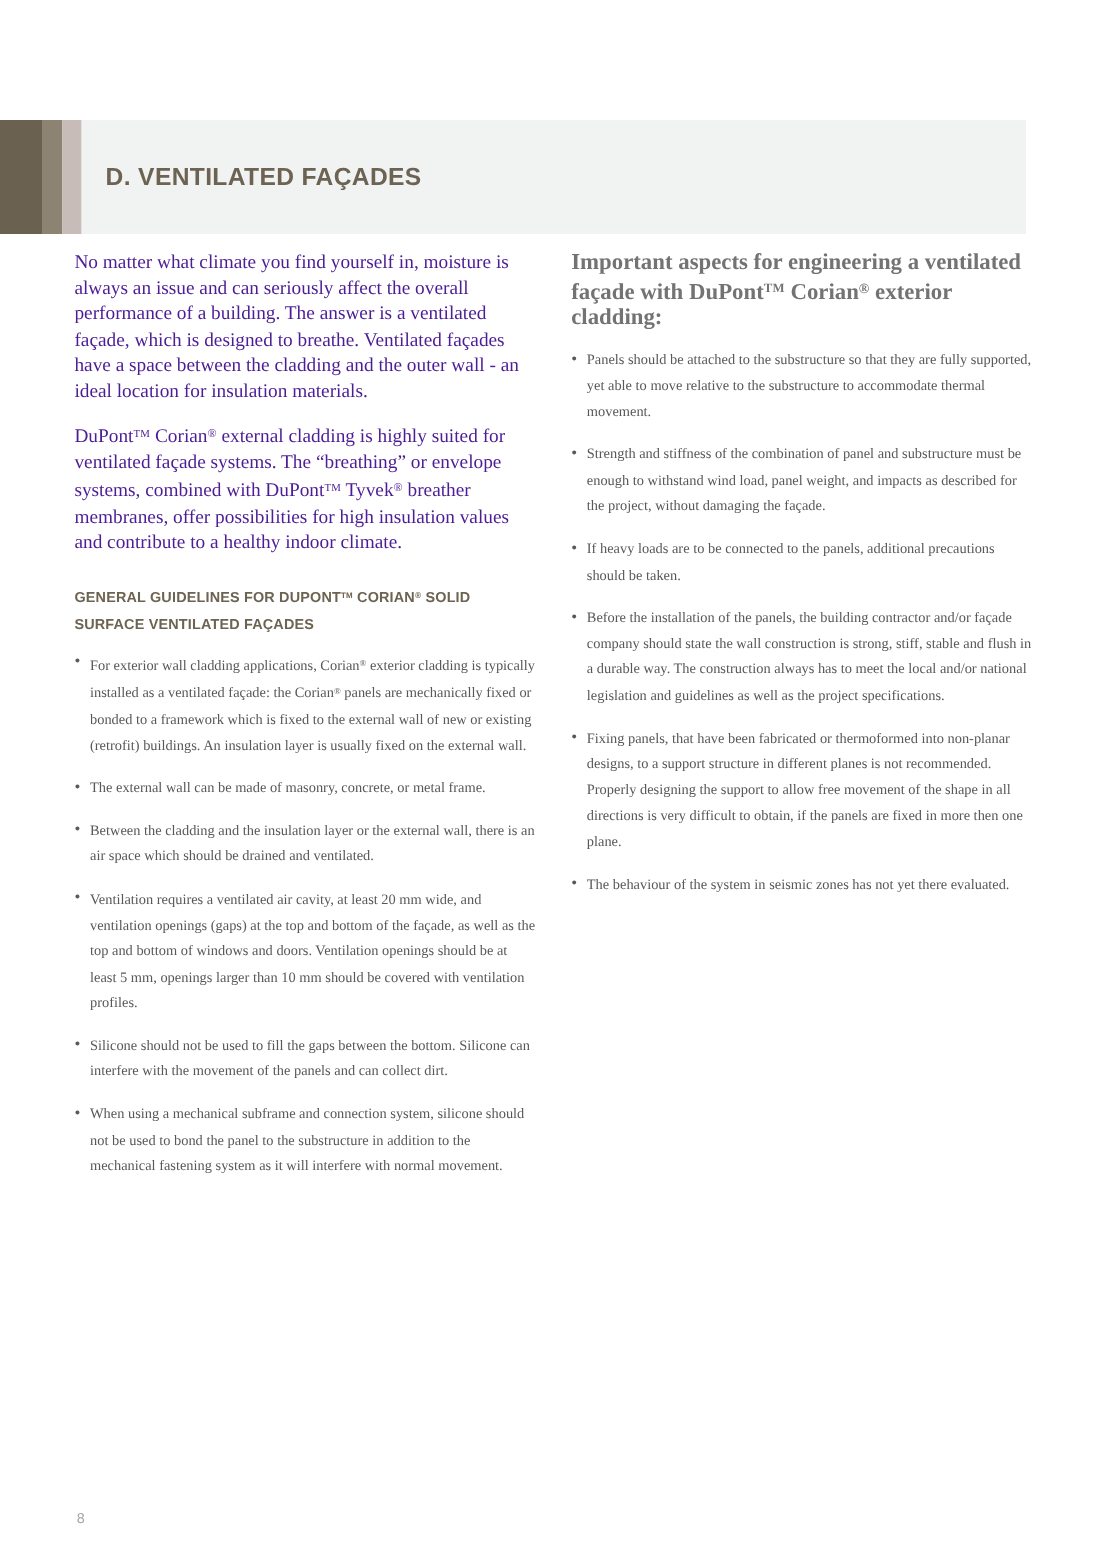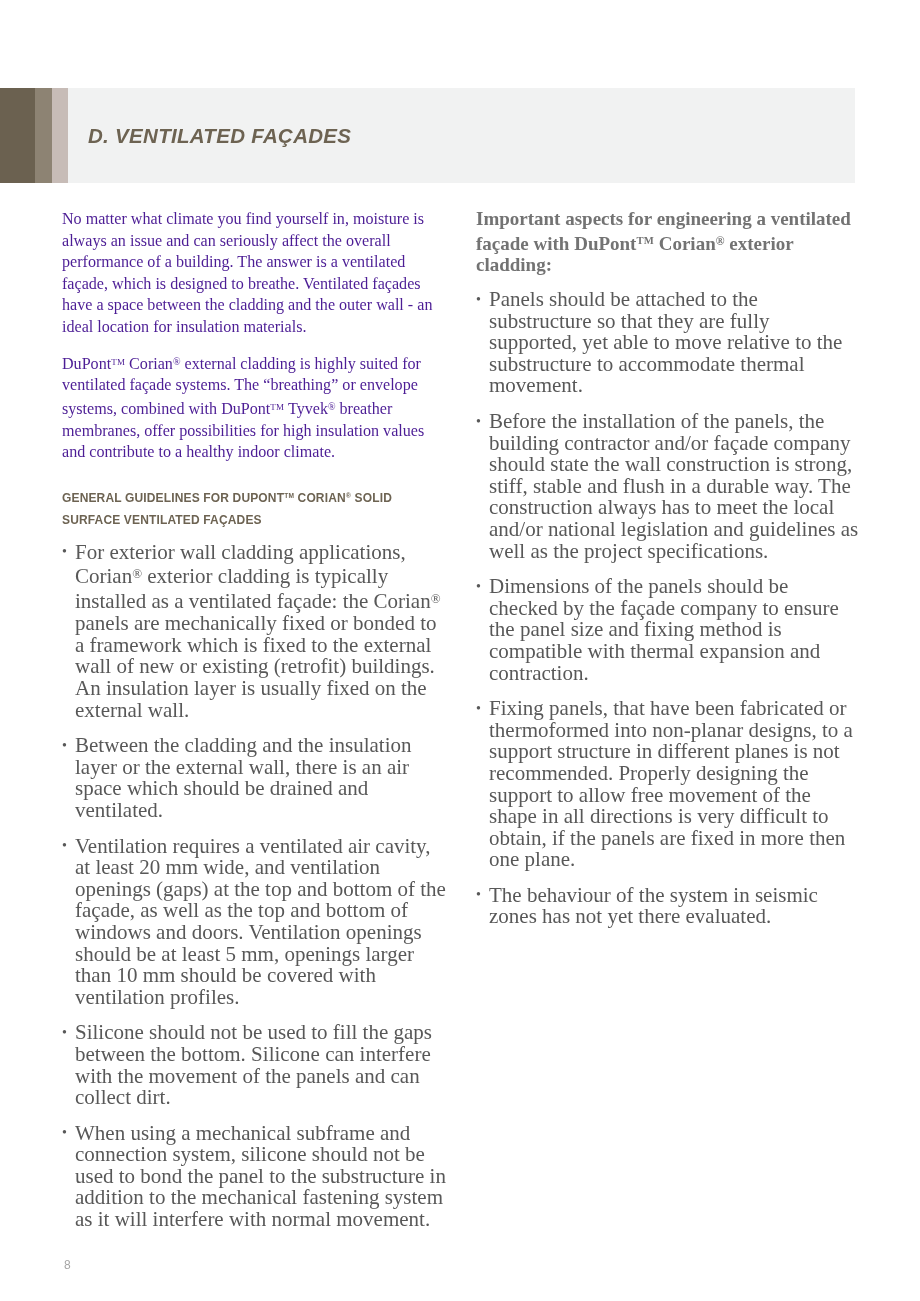--- a/index.html
+++ b/index.html
@@ -12,24 +12,23 @@
     height: 1301px;
     position: relative;
     font-family: "Liberation Serif", serif;
     -webkit-font-smoothing: antialiased;
   }
 
   
   .header-band {
     position: absolute;
     left: 0;
-    top: 88px;
+    top: 100px;
     width: 897px;
     height: 95px;
-    font-style: italic;
   }
   .band-stripe {
     position: absolute;
     top: 0;
     height: 100%;
   }
   .stripe-dark   { left: 0px;  width: 35px; background: #6b6150; }
   .stripe-mid    { left: 35px; width: 17px; background: #8d8373; }
   .stripe-light  { left: 52px; width: 16px; background: #c7bcb7; }
   .stripe-panel  { left: 68px; right: 0; width: 787px; background: #f1f2f2; }
@@ -97,21 +96,21 @@
   
   ul.bullets {
     list-style: none;
     margin: 0;
     padding: 0;
   }
   ul.bullets > li {
     position: relative;
     padding-left: 13px;
     margin-bottom: 14px;
-    font-size: 21px;
+    font-size: 12px;
     line-height: 21.6px;
     color: #585858;
   }
   ul.bullets > li:last-child { margin-bottom: 0; }
   ul.bullets > li::before {
     content: "\2022";
     position: absolute;
     left: 0;
     top: -0.5px;
     font-size: 14px;
@@ -163,34 +162,36 @@
   <div class="col col-left">
 
     <p class="body-para">No matter what climate you find yourself in, moisture is always an issue and can seriously affect the overall performance of a building. The answer is a ventilated façade, which is designed to breathe. Ventilated façades have a space between the cladding and the outer wall - an ideal location for insulation materials.</p>
 
     <p class="body-para"><span>DuPont</span><sup class="tm">TM</sup><span> Corian</span><sup class="reg">®</sup><span> external cladding is highly suited for ventilated façade systems. The “breathing” or envelope systems, combined with DuPont</span><sup class="tm">TM</sup><span> Tyvek</span><sup class="reg">®</sup><span> breather membranes, offer possibilities for high insulation values and contribute to a healthy indoor climate.</span></p>
 
     <h2 class="section-heading"><span>GENERAL GUIDELINES FOR DUPONT</span><sup class="tm">TM</sup><span> CORIAN</span><sup class="reg">®</sup><span> SOLID SURFACE VENTILATED FAÇADES</span></h2>
 
     <ul class="bullets">
       <li><span>For exterior wall cladding applications, Corian</span><sup class="reg">®</sup><span> exterior cladding is typically installed as a ventilated façade: the Corian</span><sup class="reg">®</sup><span> panels are mechanically fixed or bonded to a framework which is fixed to the external wall of new or existing (retrofit) buildings. An insulation layer is usually fixed on the external wall.</span></li>
+      <li>The external wall can be made of masonry, concrete, or metal frame.</li>
       <li>Between the cladding and the insulation layer or the external wall, there is an air space which should be drained and ventilated.</li>
       <li>Ventilation requires a ventilated air cavity, at least 20 mm wide, and ventilation openings (gaps) at the top and bottom of the façade, as well as the top and bottom of windows and doors. Ventilation openings should be at least 5 mm, openings larger than 10 mm should be covered with ventilation profiles.</li>
       <li>Silicone should not be used to fill the gaps between the bottom. Silicone can interfere with the movement of the panels and can collect dirt.</li>
       <li>When using a mechanical subframe and connection system, silicone should not be used to bond the panel to the substructure in addition to the mechanical fastening system as it will interfere with normal movement.</li>
     </ul>
   </div>
 
   <div class="col col-right">
 
     <h3 class="sub-heading"><span>Important aspects for engineering a ventilated façade with DuPont</span><sup class="tm">TM</sup><span> Corian</span><sup class="reg">®</sup><span> exterior cladding:</span></h3>
 
     <ul class="bullets">
       <li>Panels should be attached to the substructure so that they are fully supported, yet able to move relative to the substructure to accommodate thermal movement.</li>
+      <li>Strength and stiffness of the combination of panel and substructure must be enough to withstand wind load, panel weight, and impacts as described for the project, without damaging the façade.</li>
+      <li>If heavy loads are to be connected to the panels, additional precautions should be taken.</li>
       <li>Before the installation of the panels, the building contractor and/or façade company should state the wall construction is strong, stiff, stable and flush in a durable way. The construction always has to meet the local and/or national legislation and guidelines as well as the project specifications.</li>
-      <li>Dimensions of the panels should be checked by the façade company to ensure the panel size and fixing method is compatible with thermal expansion and contraction.</li>
       <li>Fixing panels, that have been fabricated or thermoformed into non-planar designs, to a support structure in different planes is not recommended. Properly designing the support to allow free movement of the shape in all directions is very difficult to obtain, if the panels are fixed in more then one plane.</li>
       <li>The behaviour of the system in seismic zones has not yet there evaluated.</li>
     </ul>
   </div>
 </div>
 
 <div class="page-number">8</div>
 
 </body></html>

